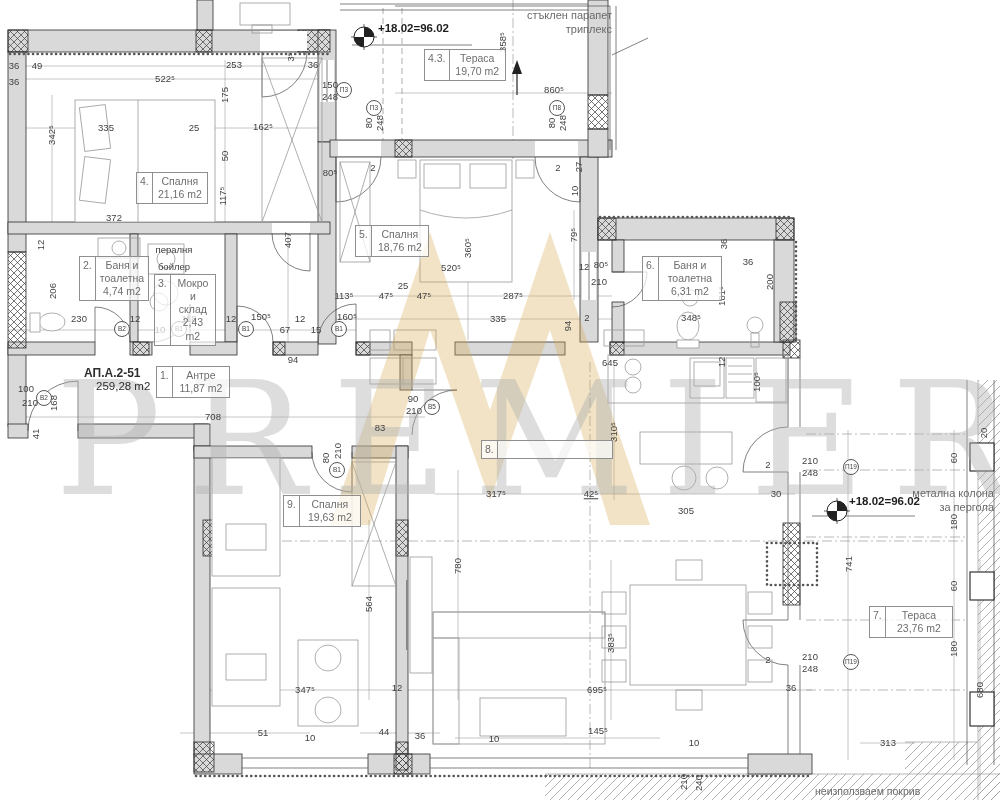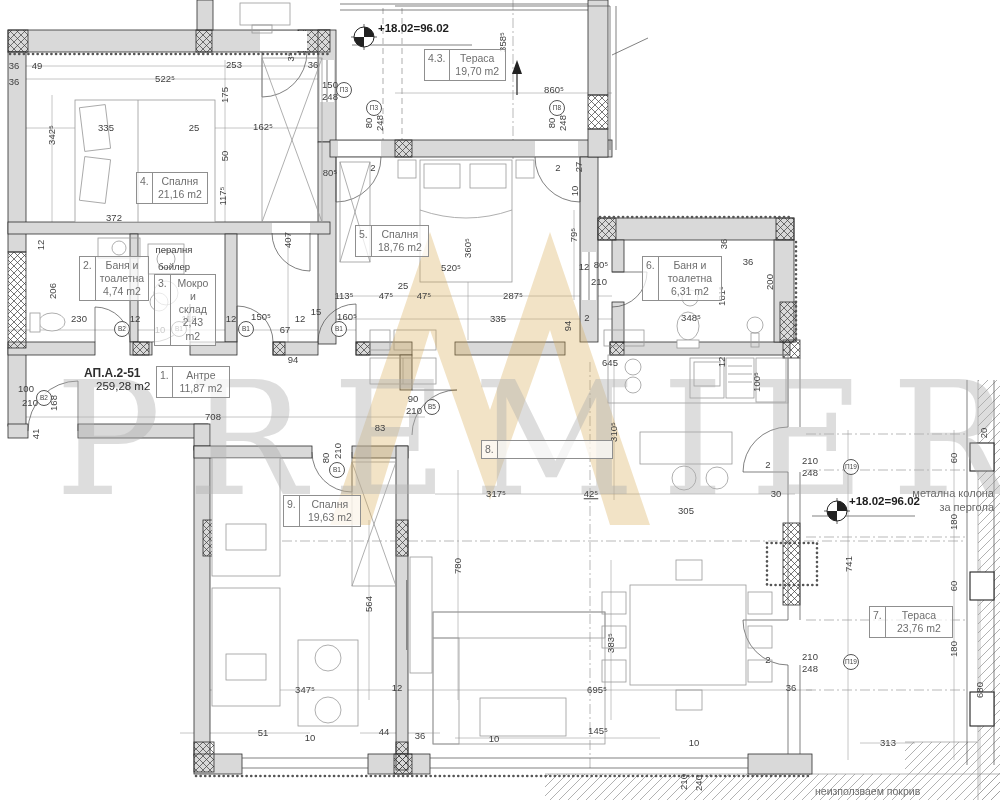--- a/index.html
+++ b/index.html
@@ -374,21 +374,21 @@
       <span class="dim rot" style="left: 53px; top: 291px;">206</span>
       <span class="dim rot" style="left: 41px; top: 245px;">12</span>
       <span class="dim" style="left: 79px; top: 319px;">230</span>
       <span class="dim" style="left: 135px; top: 319px;">12</span>
       <span class="dim" style="left: 189px; top: 319px;">118</span>
       <span class="dim" style="left: 160px; top: 330px;">10</span>
       <span class="dim" style="left: 231px; top: 319px;">12</span>
       <span class="dim" style="left: 261px; top: 317px;">150⁵</span>
       <span class="dim" style="left: 285px; top: 330px;">67</span>
       <span class="dim" style="left: 300px; top: 319px;">12</span>
-      <span class="dim" style="left: 316px; top: 312px;">15</span>
+      <span class="dim" style="left: 316px; top: 330px;">15</span>
       <span class="dim" style="left: 347px; top: 317px;">160⁵</span>
       <span class="dim" style="left: 344px; top: 296px;">113⁵</span>
       <span class="dim" style="left: 386px; top: 296px;">47⁵</span>
       <span class="dim" style="left: 403px; top: 286px;">25</span>
       <span class="dim" style="left: 424px; top: 296px;">47⁵</span>
       <span class="dim" style="left: 513px; top: 296px;">287⁵</span>
       <span class="dim" style="left: 498px; top: 319px;">335</span>
       <span class="dim rot" style="left: 568px; top: 326px;">94</span>
       <span class="dim" style="left: 451px; top: 268px;">520⁵</span>
       <span class="dim rot" style="left: 468px; top: 248px;">360⁵</span>
@@ -520,20 +520,24 @@
       </div>
     </div>
 
   <div class="layer">
 
     <div class="ap">
       <div class="ap-id">АП.А.2-51</div>
       <div class="ap-area">259,28 m2</div>
     </div>
 
+    <div class="note" style="left:462px;top:8px;width:150px;text-align:right;">
+      <div>стъклен парапет</div>
+      <div>триплекс</div>
+    </div>
 
     <div class="note" style="left:858px;top:486px;width:136px;text-align:right;">
       <div>метална колона</div>
       <div>за пергола</div>
     </div>
 
     <div class="note" style="left:815px;top:785px;width:170px;font-size:10.5px;">неизползваем покрив</div>
 
     <div class="level" style="left:378px;top:22px;">+18.02=96.02</div>
     <svg class="geomark" style="left:351px;top:24px;" viewBox="0 0 26 26">

